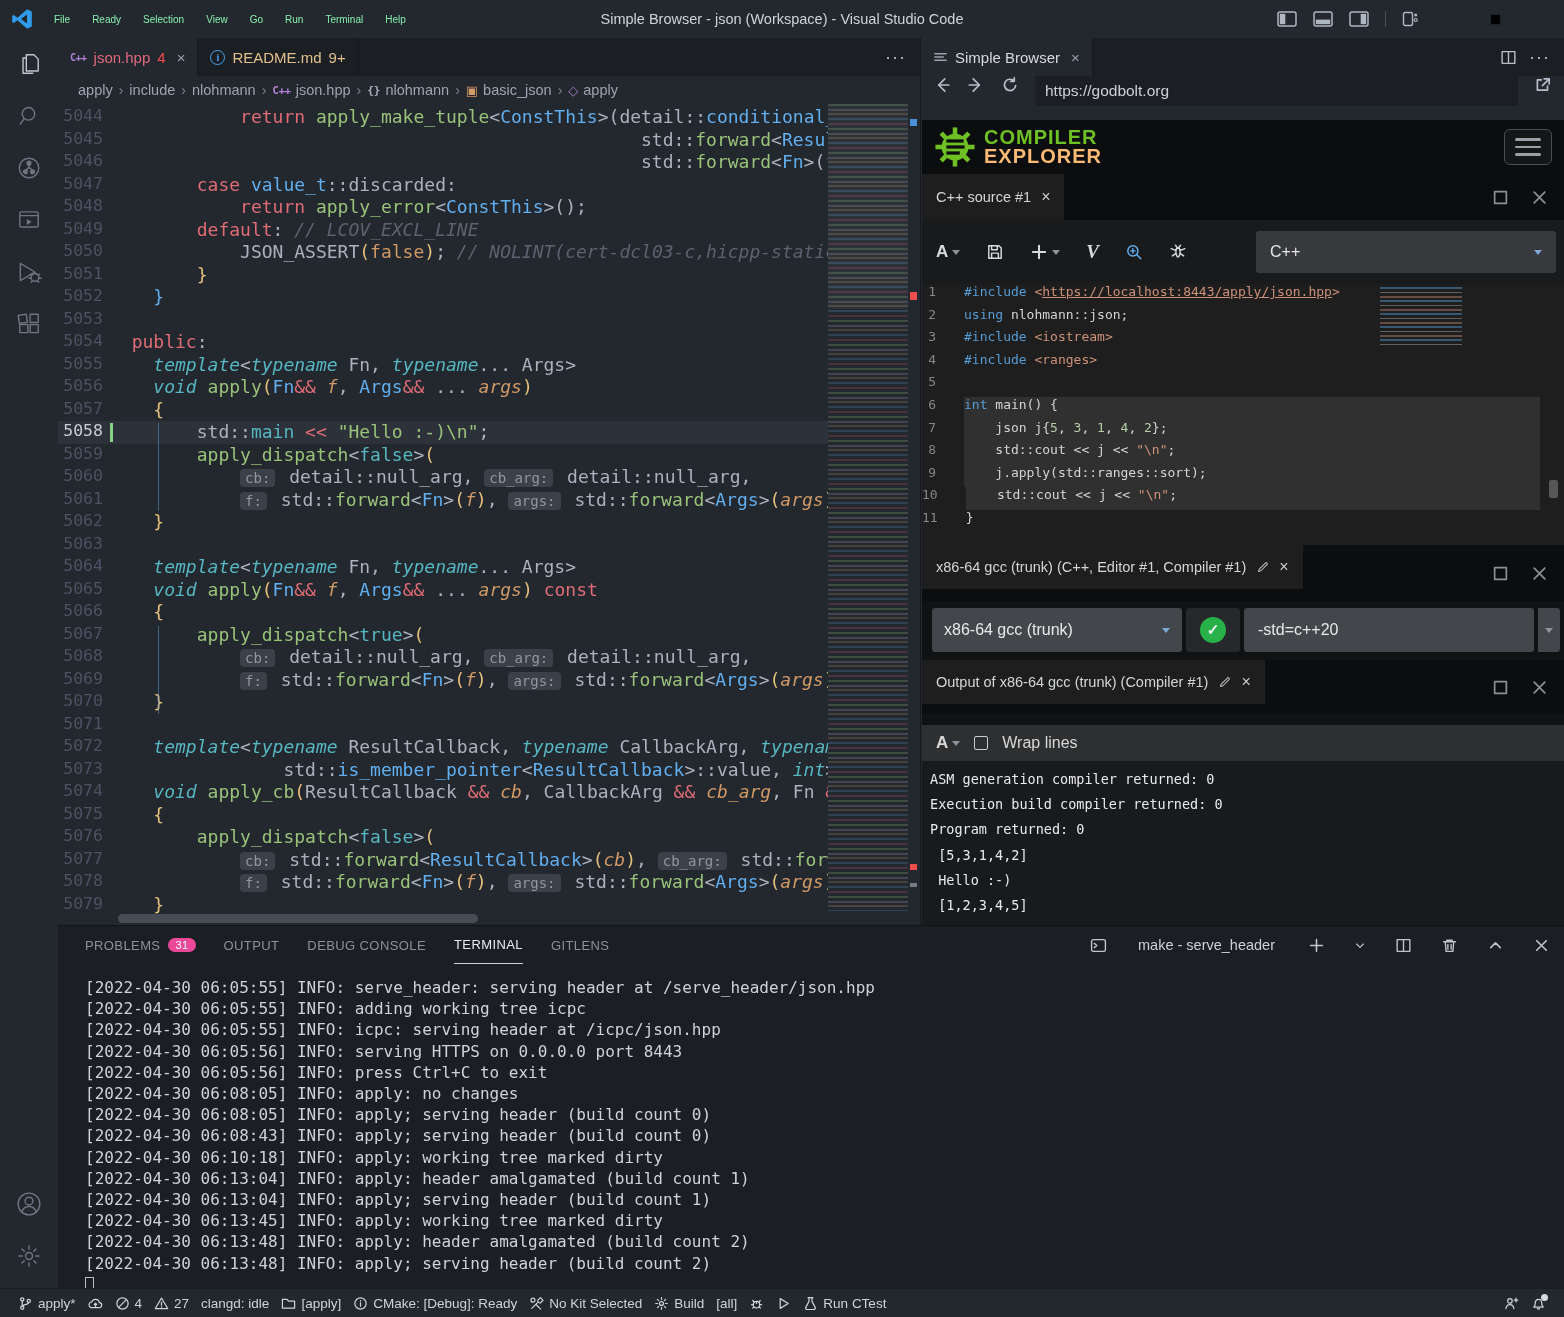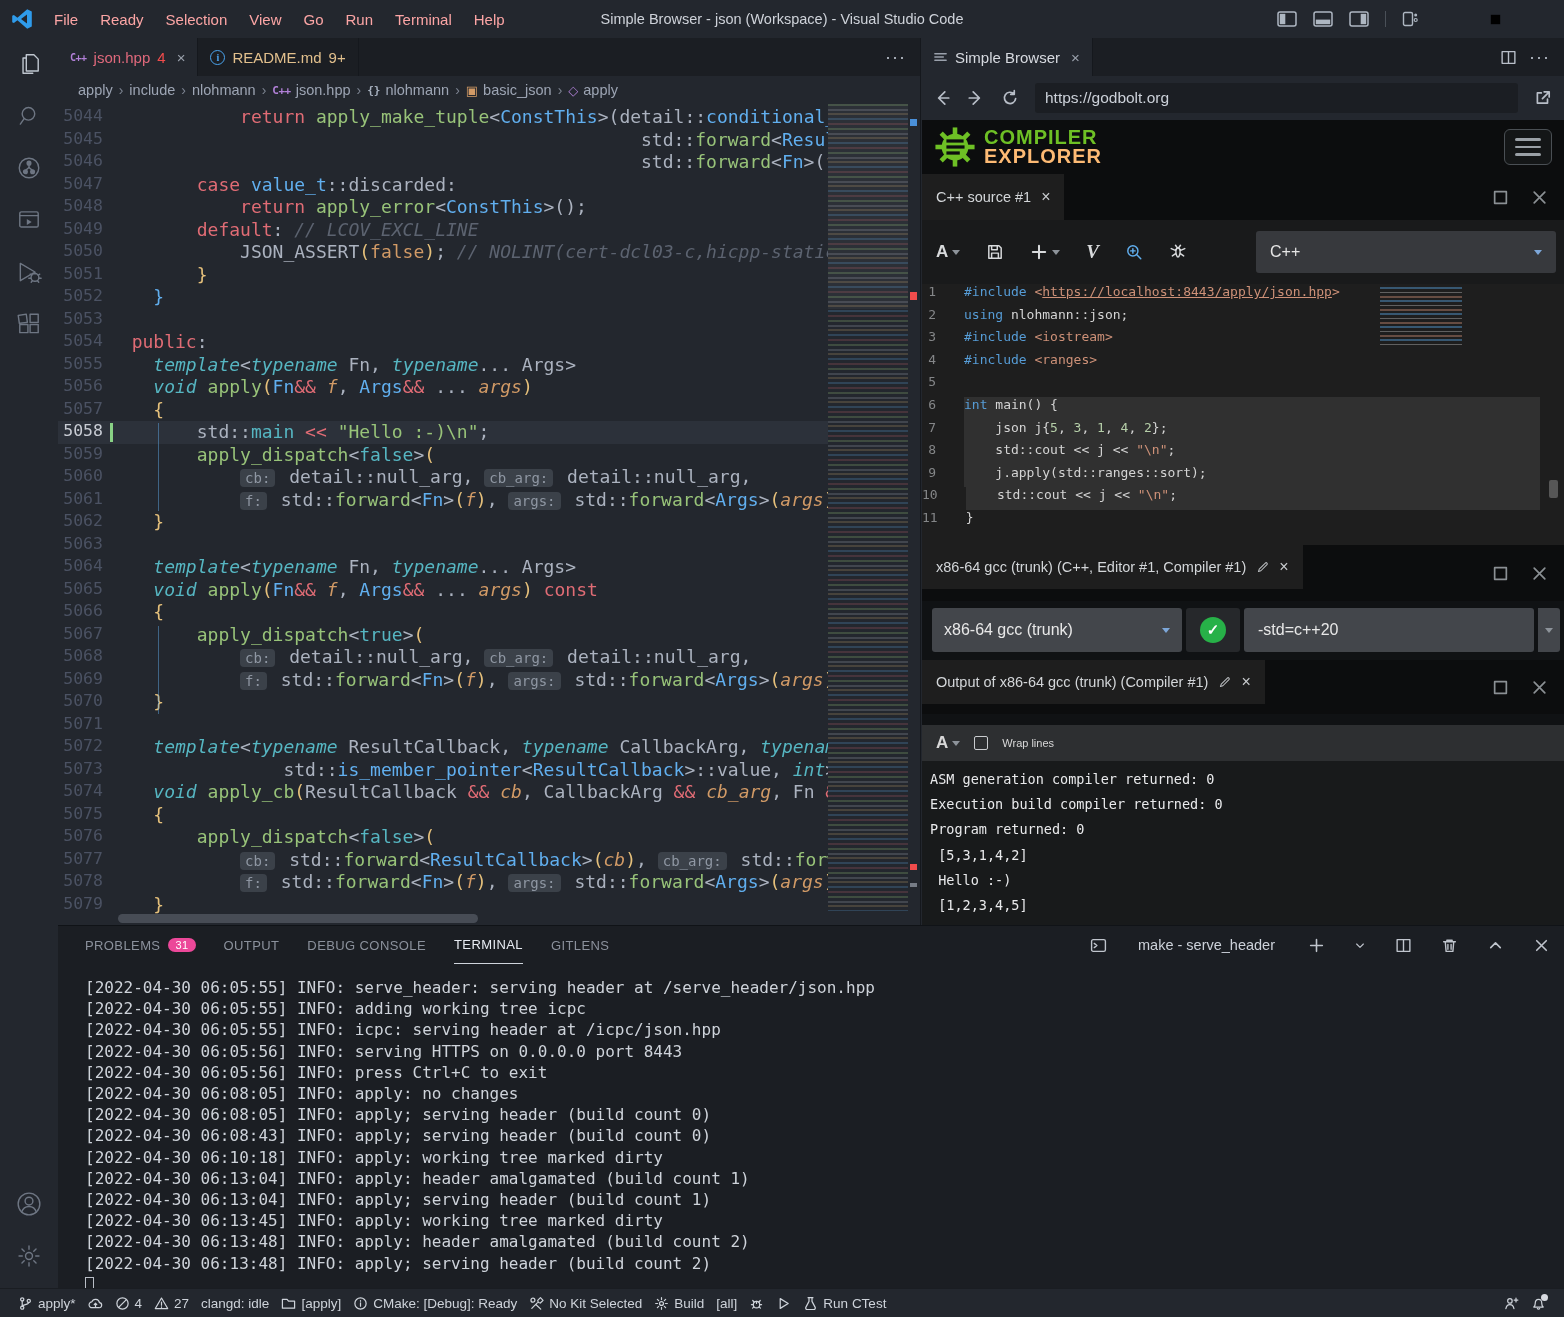--- a/index.html
+++ b/index.html
@@ -12,21 +12,21 @@
   html,body{width:1564px;height:1317px;overflow:hidden;background:#15181d;
     font-family:"Liberation Sans",sans-serif;color:var(--fg);-webkit-font-smoothing:antialiased}
   #app{position:relative;width:1564px;height:1317px;background:var(--bg-dark)}
   .ic{display:inline-flex}
   .ic svg{width:100%;height:100%;fill:none;stroke:currentColor;stroke-width:1.3;stroke-linecap:round;stroke-linejoin:round}
   
   #titlebar{position:absolute;left:0;top:0;width:1564px;height:38px;background:var(--bg-chrome);
     display:flex;align-items:center;z-index:40}
   #vscode-logo{width:24px;height:24px;margin:0 10px 0 10px}
   #menubar{display:flex;gap:2px}
-  .menu-item{padding:3px 10px;font-size:15px;color:#fca5a5;border-radius:5px;cursor:default}
+  .menu-item{padding:3px 10px;font-size:10px;color:#86efac;border-radius:5px;cursor:default}
   .wtitle{position:absolute;left:50%;transform:translateX(-50%);font-size:14.5px;color:#cfd3da;white-space:nowrap}
   .wctrls{margin-left:auto;display:flex;align-items:center;height:100%}
   .lay-ic{width:22px;height:16px;margin:0 7px;color:#aeb7c2}
   .lay-ic svg{width:100%;height:100%}
   .wsep{width:1px;height:16px;background:#4a5058;margin:0 8px}
   .wbtn{width:46px;height:38px;display:flex;align-items:center;justify-content:center;color:#c3c9d2}
   .wbtn svg{width:15px;height:15px}
   
   #activitybar{position:absolute;left:0;top:38px;width:58px;height:1250px;background:var(--bg-chrome);
     display:flex;flex-direction:column;align-items:center;z-index:30}
@@ -71,21 +71,21 @@
   .minimap{position:absolute;top:0;bottom:14px;right:12px;width:80px;opacity:.85;
     background-image:repeating-linear-gradient(180deg, rgba(152,195,121,.28) 0 2px, transparent 2px 5px,
       rgba(171,178,191,.26) 5px 7px, transparent 7px 9px, rgba(229,192,123,.22) 9px 11px, transparent 11px 14px,
       rgba(97,175,239,.25) 14px 16px, transparent 16px 19px, rgba(224,108,117,.22) 19px 21px, transparent 21px 24px);
     background-size:72px 24px;background-repeat:repeat;background-position:2px 0}
   .mm-slider{position:absolute;left:0;right:0;top:0;height:205px;background:rgba(255,255,255,.05)}
   .rm{position:absolute;right:3px;width:7px}
   .hscroll{position:absolute;left:60px;bottom:2px;width:360px;height:9px;border-radius:5px;background:rgba(121,129,141,.42)}
   
   #browser-group{position:absolute;left:920px;top:38px;width:644px;height:887px;background:var(--bg-editor);border-left:1px solid #15181d}
-  .urlbar{height:44px;display:flex;align-items:center;gap:16px;padding:0 12px;background:var(--bg-editor)}
+  .urlbar{height:44px;display:flex;align-items:flex-start;gap:16px;padding:0 12px;background:var(--bg-editor)}
   .nav-ic{width:18px;height:18px;color:#b8bec8}
   .url-input{flex:1;height:30px;background:var(--bg-dark);border-radius:3px;display:flex;align-items:center;
     padding:0 10px;font-size:15.5px;color:#ccd1d9;white-space:nowrap;overflow:hidden}
   .webview{position:absolute;left:1px;top:82px;right:0;bottom:0;background:var(--ce-bg)}
   .ce-header{position:absolute;left:0;top:0;right:0;height:54px;background:var(--ce-head);display:flex;align-items:center;padding:0 12px}
   #ce-gear{width:42px;height:42px;margin-right:8px}
   .ce-logotext{display:flex;flex-direction:column;line-height:19px;font-weight:700;font-size:20px;letter-spacing:1px}
   .ce-logotext .l1{color:#6ec025}.ce-logotext .l2{color:#fdba74}
   .hamburger{margin-left:auto;width:48px;height:36px;border:1px solid #4a4f54;border-radius:6px;
     display:flex;flex-direction:column;justify-content:center;gap:5px;align-items:center;background:#141617}
@@ -621,21 +621,21 @@
             </span>
         </div>
       </div>
 
       <div class="out-toolbar">
         <span class="tbtn">
             <span>A</span>
             <span class="dcaret"></span>
           </span>
         <span class="wrapbox"></span>
-        <span style="font-size:11px">Wrap lines</span>
+        <span style="font-size:16px">Wrap lines</span>
       </div>
       <div class="out-content" id="ce-output">
           <div class="out-line">ASM generation compiler returned: 0</div>
           <div class="out-line">Execution build compiler returned: 0</div>
           <div class="out-line">Program returned: 0</div>
           <div class="out-line"> [5,3,1,4,2]</div>
           <div class="out-line"> Hello :-)</div>
           <div class="out-line"> [1,2,3,4,5]</div>
         </div>
     </div>

